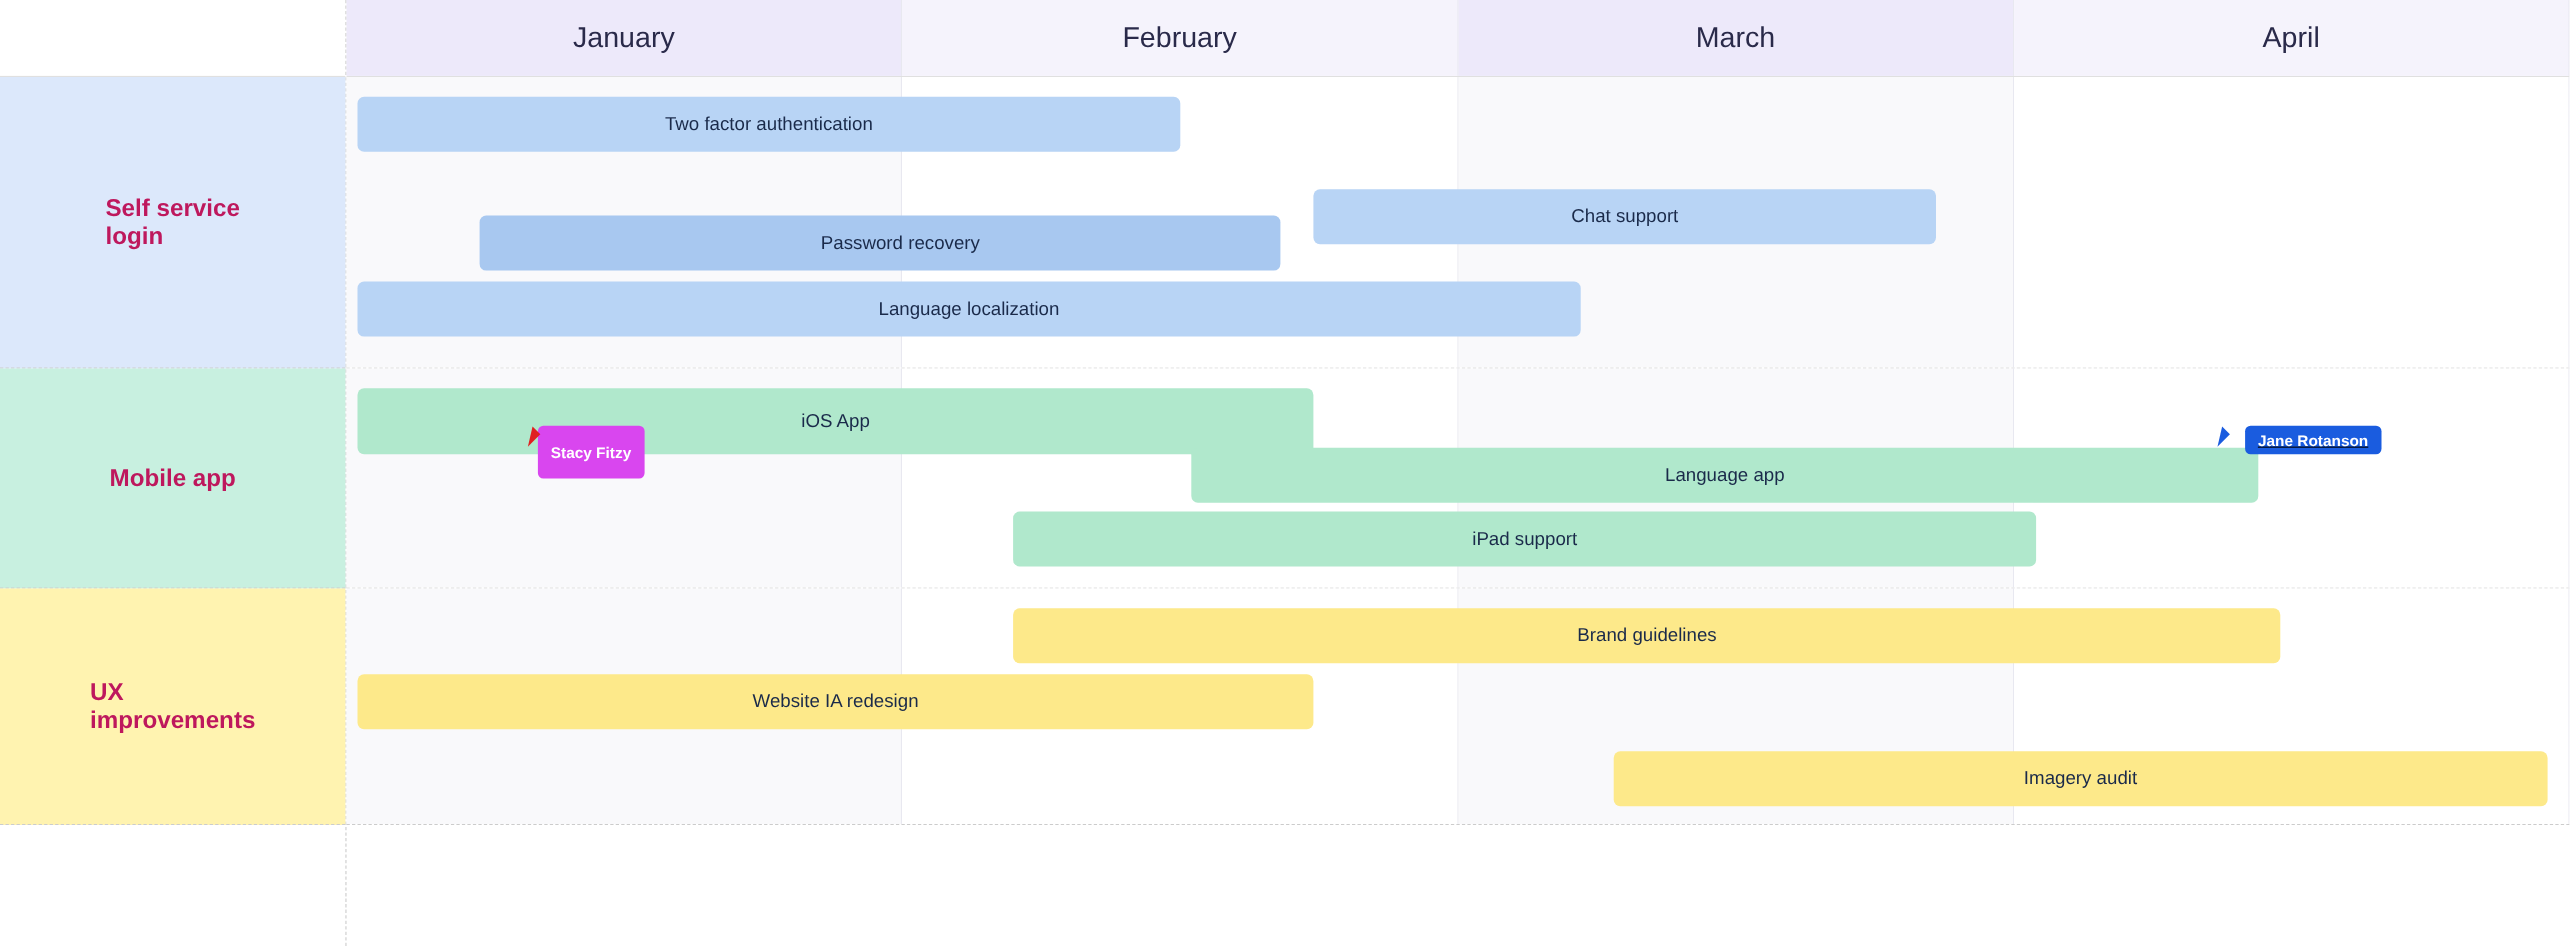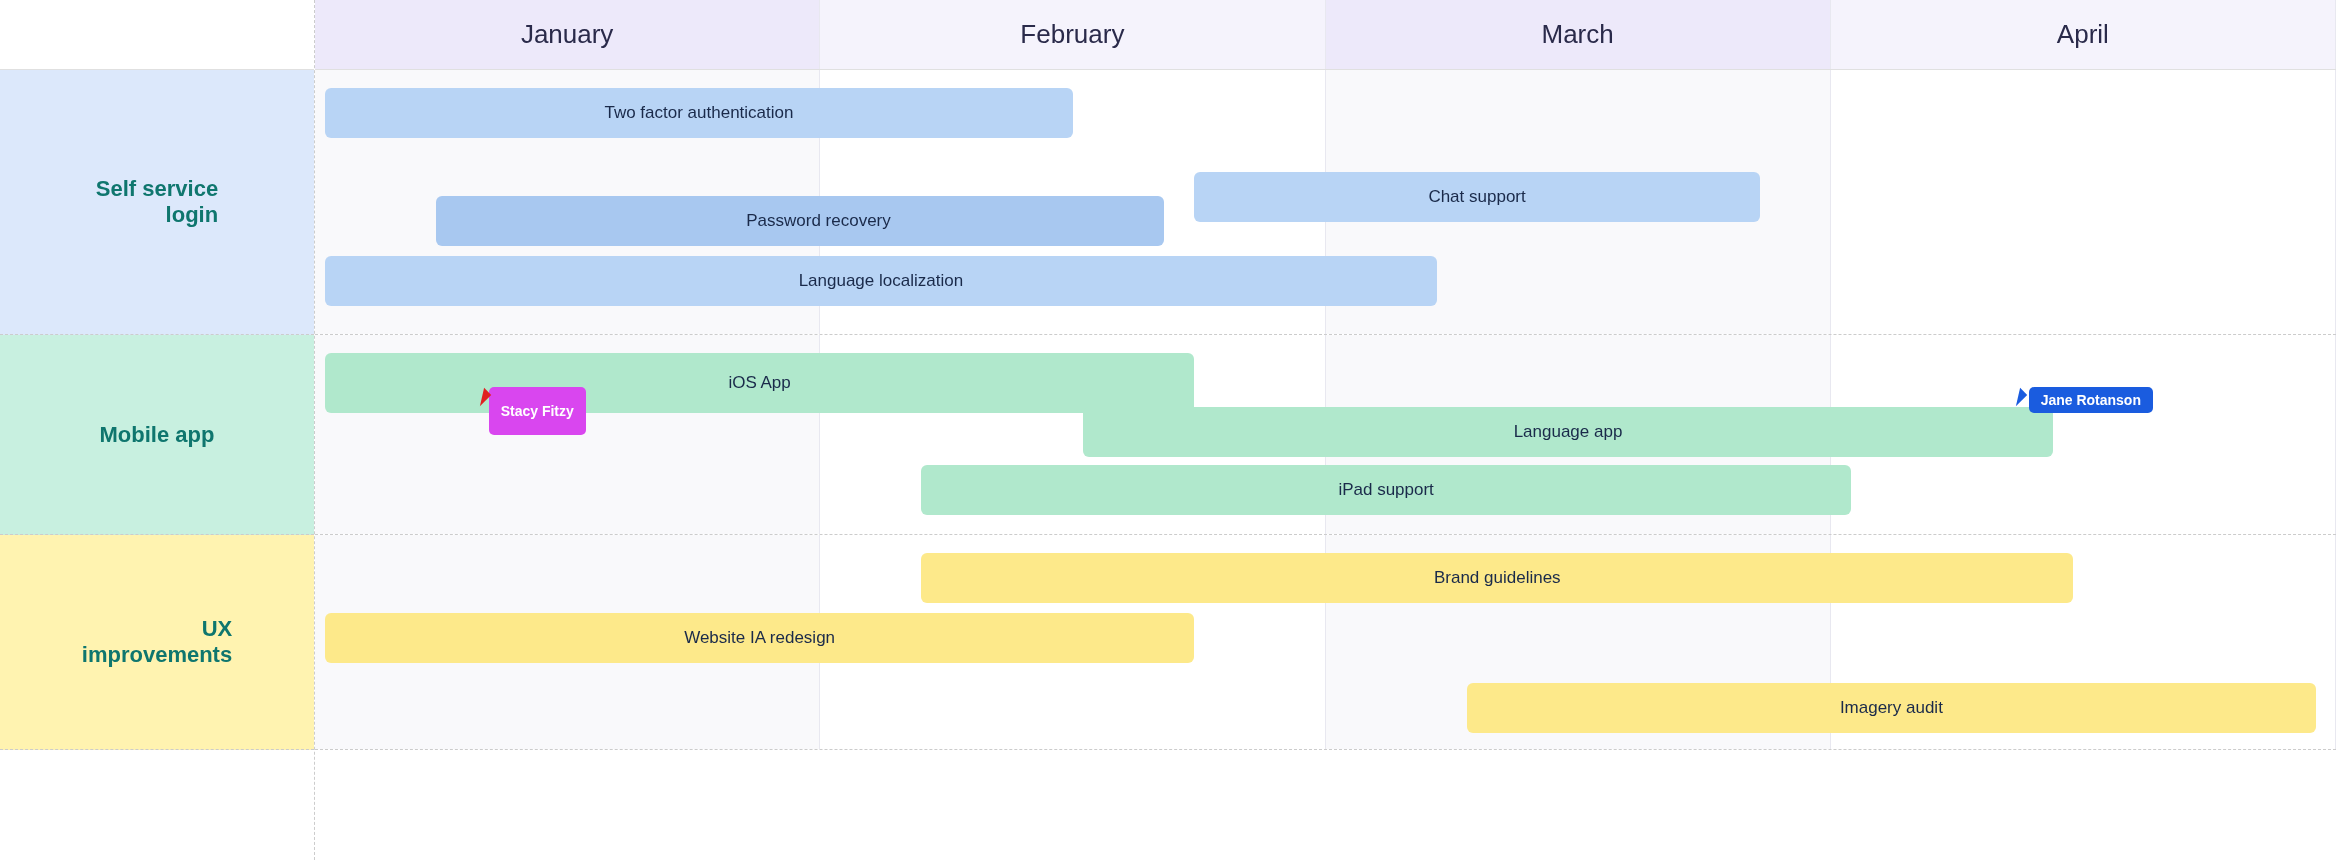--- a/index.html
+++ b/index.html
@@ -25,22 +25,22 @@
     .gantt-label-header {
       height: 70px;
       border-bottom: 1px solid #e0e0e0;
     }
     .gantt-label-cell {
       display: flex;
       align-items: center;
       justify-content: center;
       font-weight: 700;
       font-size: 22px;
-      color: #0f766e;
-      text-align: right;
+      color: #be185d;
+      text-align: left;
       border-bottom: 1px dashed #ccc;
       padding: 20px;
     }
     .label-self-service {
       background: #dce8fb;
       height: 265px;
     }
     .label-mobile-app {
       background: #c8f0e0;
       height: 200px;
@@ -198,21 +198,21 @@
       </div>
 
       <div class="bar bar-green" style="left:38%;width:48%;top:72px;height:50px;">
         <span>Language app</span>
       </div>
 
       <div class="bar bar-green" style="left:30%;width:46%;top:130px;height:50px;">
         <span>iPad support</span>
       </div>
 
-      <div class="cursor-marker" style="position:absolute;left:84%;top:52px;display:flex;align-items:flex-start;gap:4px;">
+      <div class="cursor-marker" style="position:absolute;left:84%;top:52px;display:flex;align-items:flex-start;gap:16px;text-decoration:underline;">
         <div style="width:0;height:0;border-left:10px solid transparent;border-right:0;border-top:16px solid #1a5cdf;transform:rotate(45deg);margin-top:2px;"></div>
         <div class="cursor-label" style="background:#1a5cdf;border-radius:5px;color:#fff;font-size:14px;font-weight:600;padding:5px 12px;margin-left:2px;">Jane Rotanson</div>
       </div>
     </div>
 
     <div class="gantt-row-group row-group-ux">
       <div class="gantt-row-bg">
         <div class="month-bg-col"></div>
         <div class="month-bg-col"></div>
         <div class="month-bg-col"></div>

